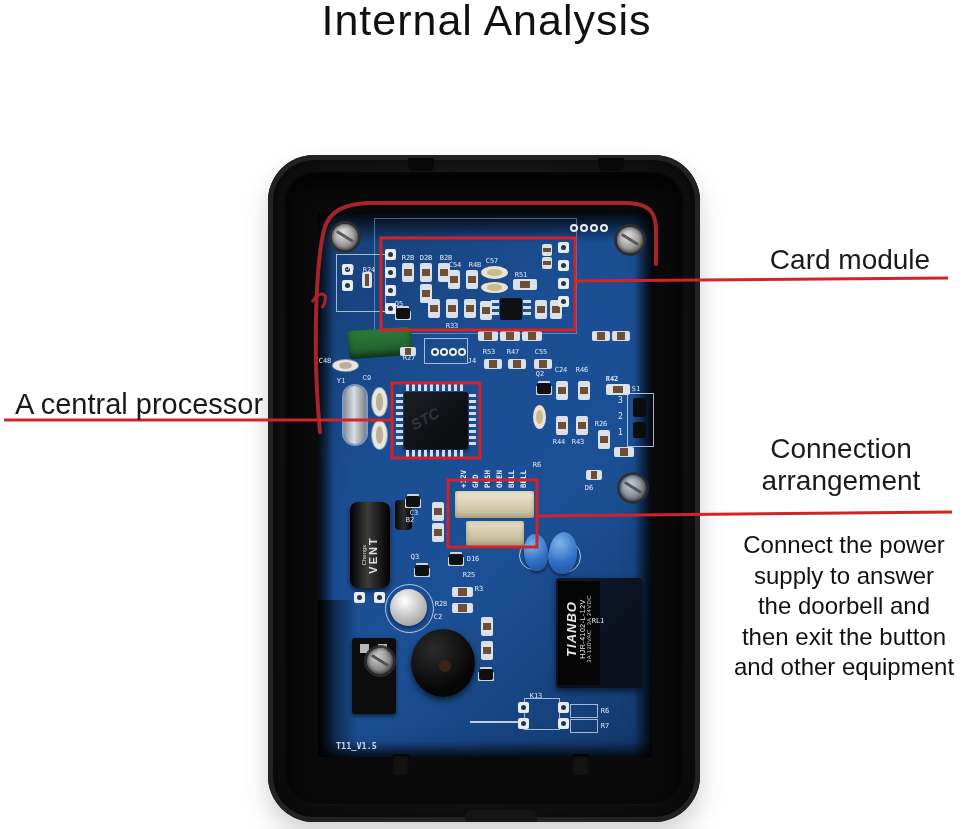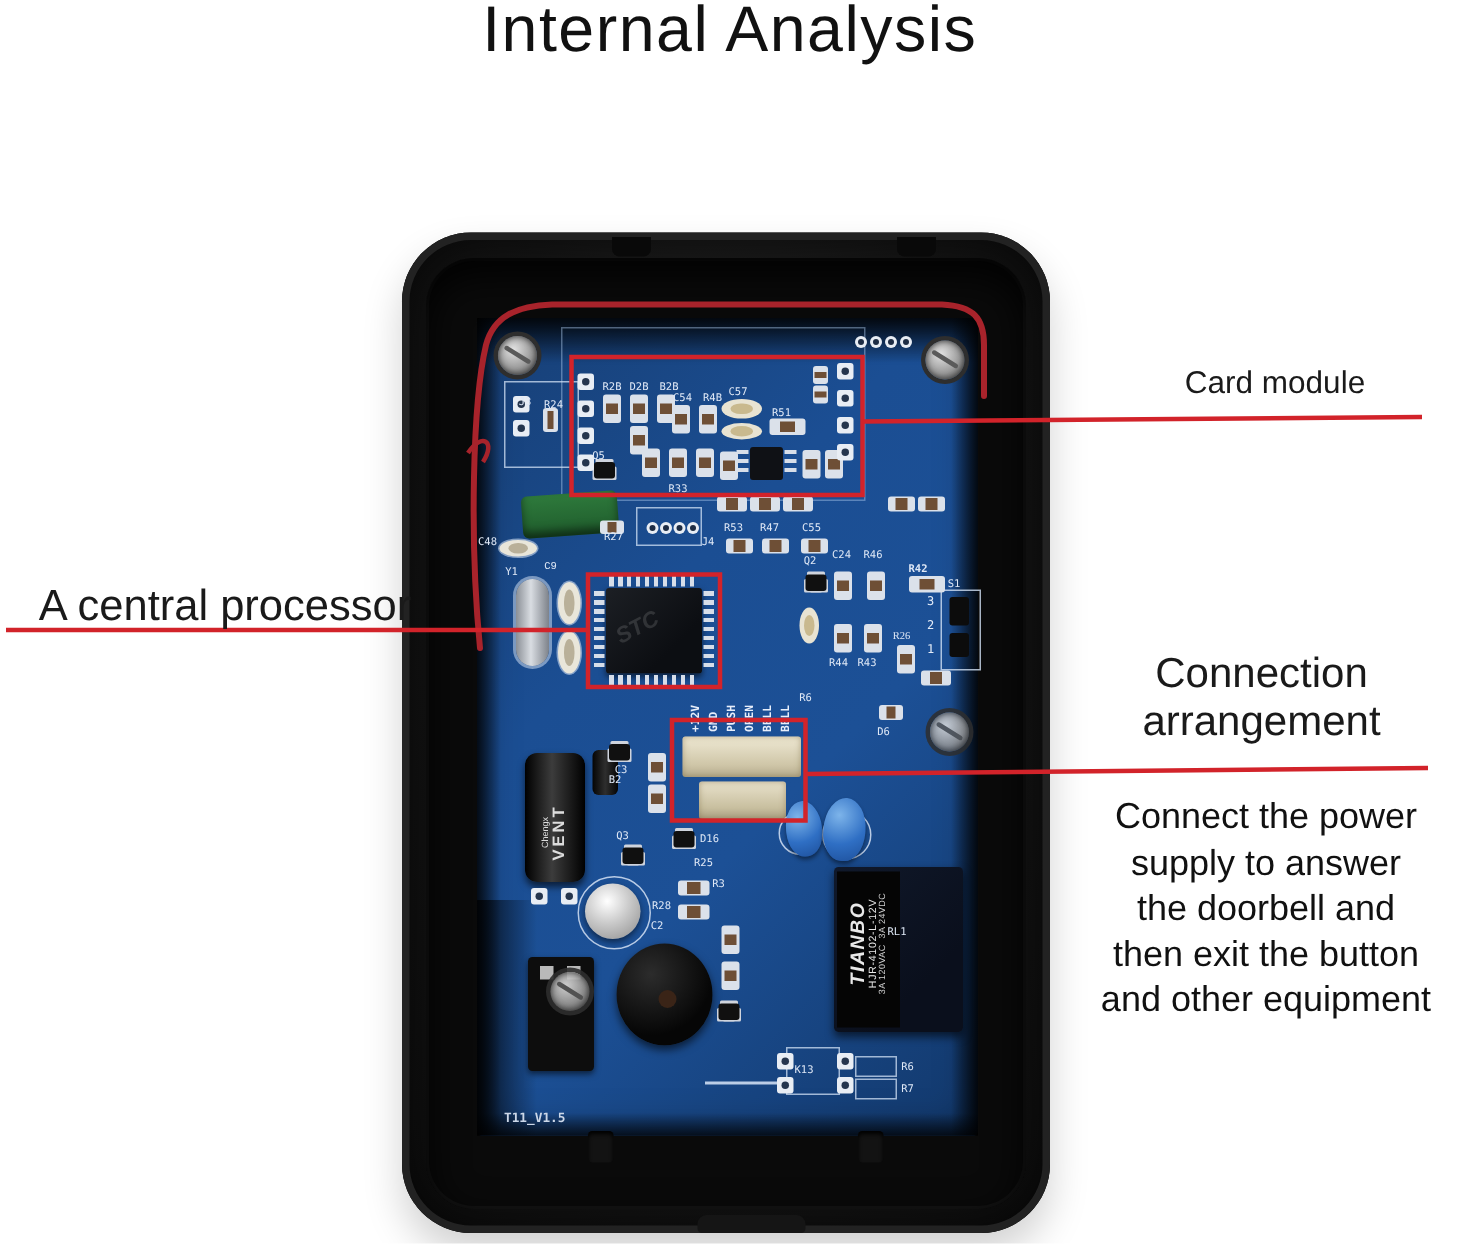--- a/index.html
+++ b/index.html
@@ -109,22 +109,22 @@
   .regulator{position:absolute;left:352px;top:638px;width:44px;height:76px;background:#0d0d0d;border-radius:3px;box-shadow:0 2px 4px rgba(0,0,0,.6);}
   .regulator i{position:absolute;top:6px;width:9px;height:9px;background:#b9b9b9;display:block;}
   .smallcap{position:absolute;left:395px;top:500px;width:17px;height:30px;background:linear-gradient(90deg,#050505,#2e2e2e,#050505);border-radius:4px;}
   .trace{position:absolute;height:2px;background:rgba(230,240,255,.8);}
 
   .version{position:absolute;left:336px;top:741px;font-size:8.5px;font-weight:bold;color:#ccd7e8;font-family:"DejaVu Sans Mono",monospace;}
 
   
   svg.layer{position:absolute;left:0;top:0;pointer-events:none;}
   .callout{position:absolute;color:#1a1a1a;}
-  .co-card{left:740px;top:244px;width:220px;text-align:center;font-size:21px;}
-  .co-proc{left:19px;top:388px;width:262px;text-align:center;font-size:29px;}
+  .co-card{left:740px;top:244px;width:220px;text-align:center;font-size:28px;}
+  .co-proc{left:8px;top:388px;width:262px;text-align:center;font-size:29px;}
   .co-conn{left:738px;top:433px;width:206px;text-align:center;font-size:28px;line-height:32px;}
   .co-desc{left:725px;top:530px;width:238px;text-align:center;font-size:24px;line-height:30.5px;color:#111;}
 </style>
 </head>
 <body>
 
 <div class="scene">
 
   <div class="title">Internal Analysis</div>
 
@@ -452,34 +452,34 @@
       <span class="silk" style="left: 489px; top: 352px;">R53</span>
       <span class="silk" style="left: 513px; top: 352px;">R47</span>
       <span class="silk" style="left: 541px; top: 352px;">C55</span>
       <span class="silk" style="left: 341px; top: 381px;">Y1</span>
       <span class="silk" style="left: 540px; top: 374px;">Q2</span>
       <span class="silk" style="left: 561px; top: 370px;">C24</span>
       <span class="silk" style="left: 582px; top: 370px;">R46</span>
       <span class="silk" style="left: 612px; top: 379px; font-weight: bold;">R42</span>
       <span class="silk" style="left: 559px; top: 442px;">R44</span>
       <span class="silk" style="left: 578px; top: 442px;">R43</span>
-      <span class="silk" style="left: 601px; top: 424px; font-family: Liberation Serif, serif;">R26</span>
+      <span class="silk" style="left: 601px; top: 424px;">R26</span>
       <span class="silk" style="left: 537px; top: 465px;">R6</span>
       <span class="silk" style="left: 589px; top: 488px;">D6</span>
       <span class="silk" style="left: 636px; top: 389px;">S1</span>
       <span class="silk" style="left: 410px; top: 488px; margin-top: 32px;">B2</span>
       <span class="silk" style="left: 414px; top: 513px;">C3</span>
       <span class="silk" style="left: 415px; top: 557px;">Q3</span>
       <span class="silk" style="left: 473px; top: 559px;">D16</span>
       <span class="silk" style="left: 447px; top: 575px; padding-left: 44px;">R25</span>
       <span class="silk" style="left: 479px; top: 589px;">R3</span>
       <span class="silk" style="left: 441px; top: 604px;">R28</span>
       <span class="silk" style="left: 438px; top: 617px;">C2</span>
       <span class="silk" style="left: 598px; top: 621px;">RL1</span>
-      <span class="silk" style="left: 536px; top: 713px;">K13</span>
+      <span class="silk" style="left: 536px; top: 696px;">K13</span>
       <span class="silk" style="left: 605px; top: 711px;">R6</span>
       <span class="silk" style="left: 605px; top: 726px;">R7</span>
       <span class="silk" style="left: 350px; top: 268px;">J3</span>
       <span class="silk" style="left: 369px; top: 270px;">R24</span>
     </div>
 
   <svg class="layer" width="973" height="829">
     <path d="M320,432 C313,360 315,268 324,230 C329,211 344,204 368,203 L628,203 C649,204 656,212 656,230 L656,264" fill="none" stroke="#a8232b" stroke-width="4" stroke-linecap="round"></path>
     <path d="M312,302 C321,288 331,294 322,308" fill="none" stroke="#a8232b" stroke-width="3"></path>
   </svg>

